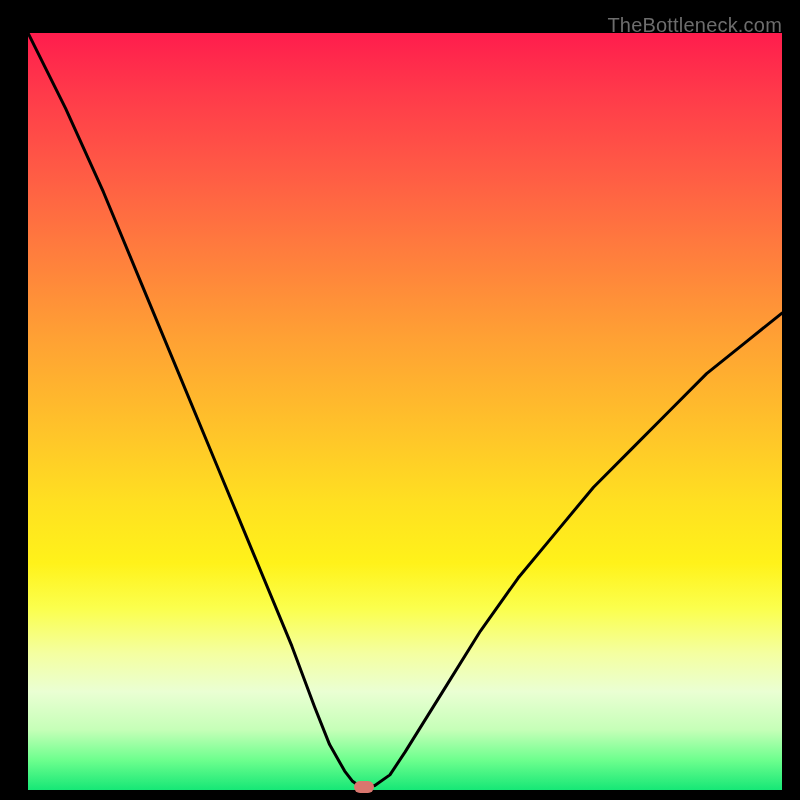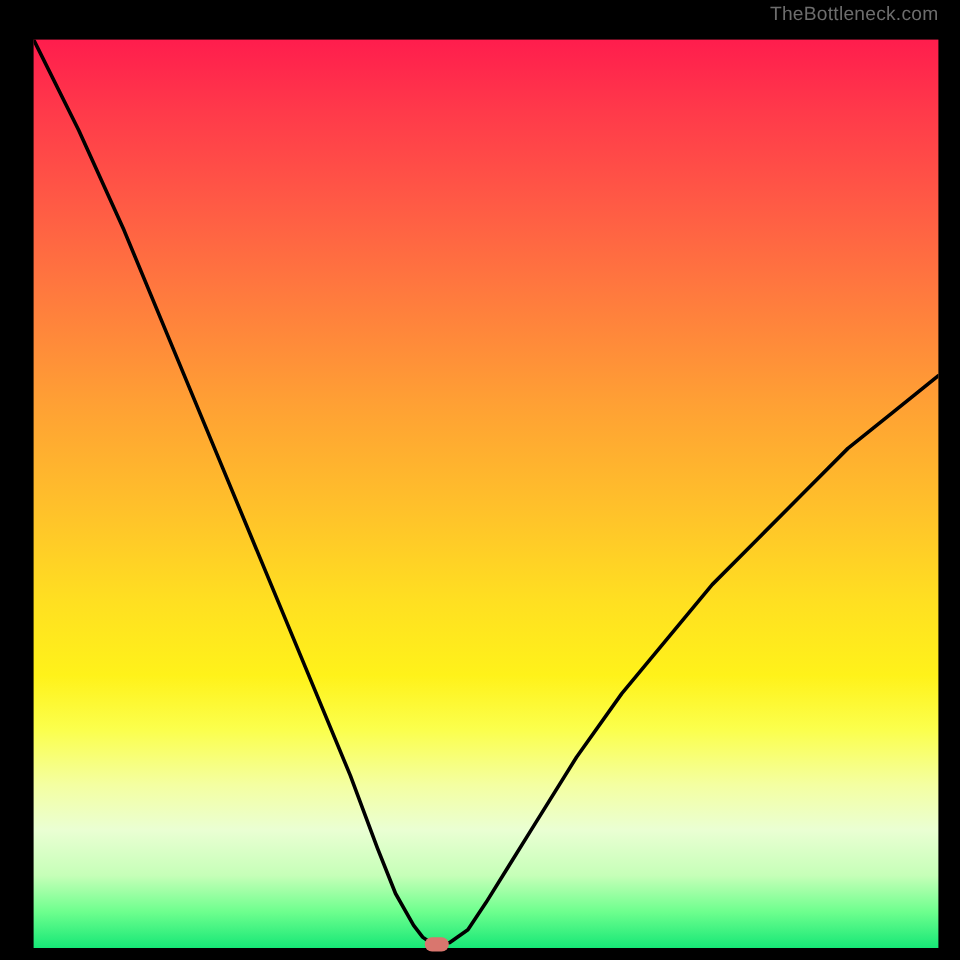--- a/index.html
+++ b/index.html
@@ -41,24 +41,24 @@
       #16e776 100%
     );
   }
   .plot-svg {
     position: absolute;
     left: 0; top: 0;
     width: 100%; height: 100%;
   }
   .watermark {
     position: absolute;
-    top: 4px;
+    top: 14px;
     right: 18px;
     color: #6d6d6d;
-    font-size: 16px;
+    font-size: 20px;
     font-weight: 500;
     letter-spacing: 0.2px;
   }
   .marker {
     position: absolute;
     width: 20px;
     height: 12px;
     border-radius: 6px;
     transform: translate(-50%, -50%);
   }

